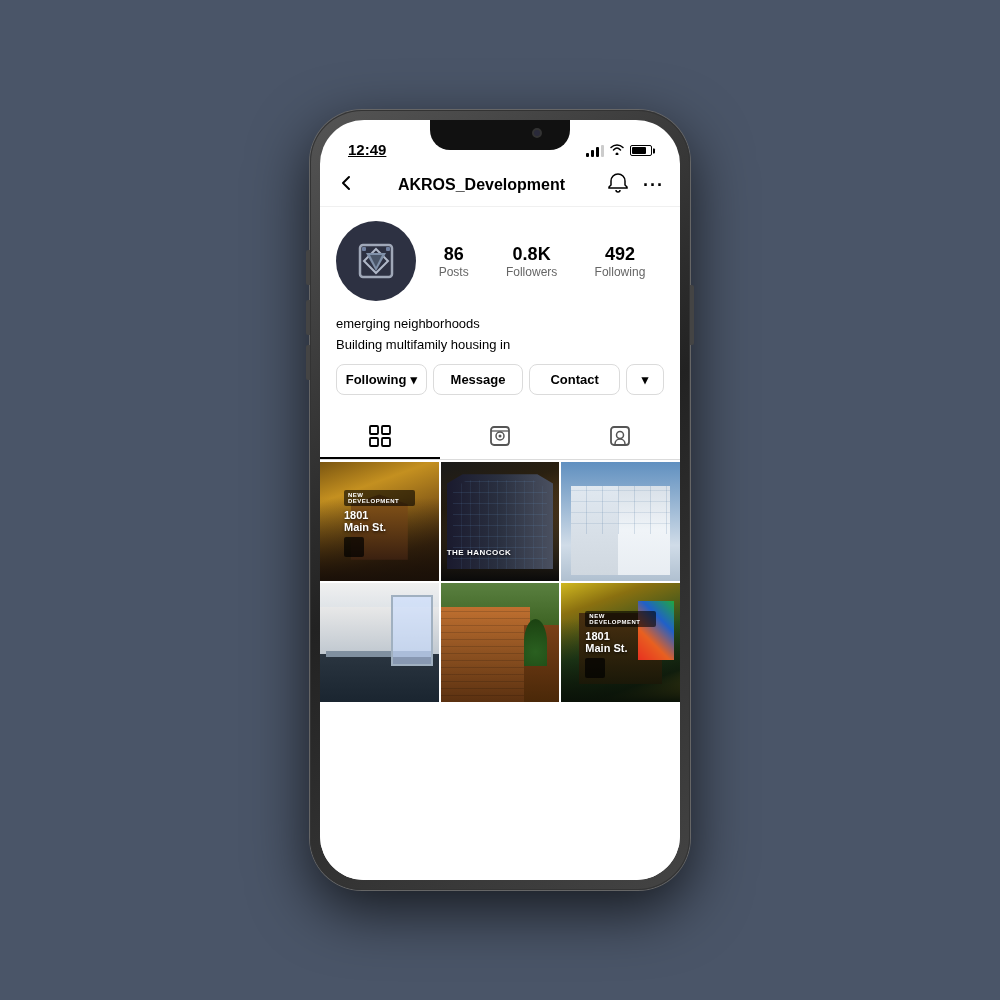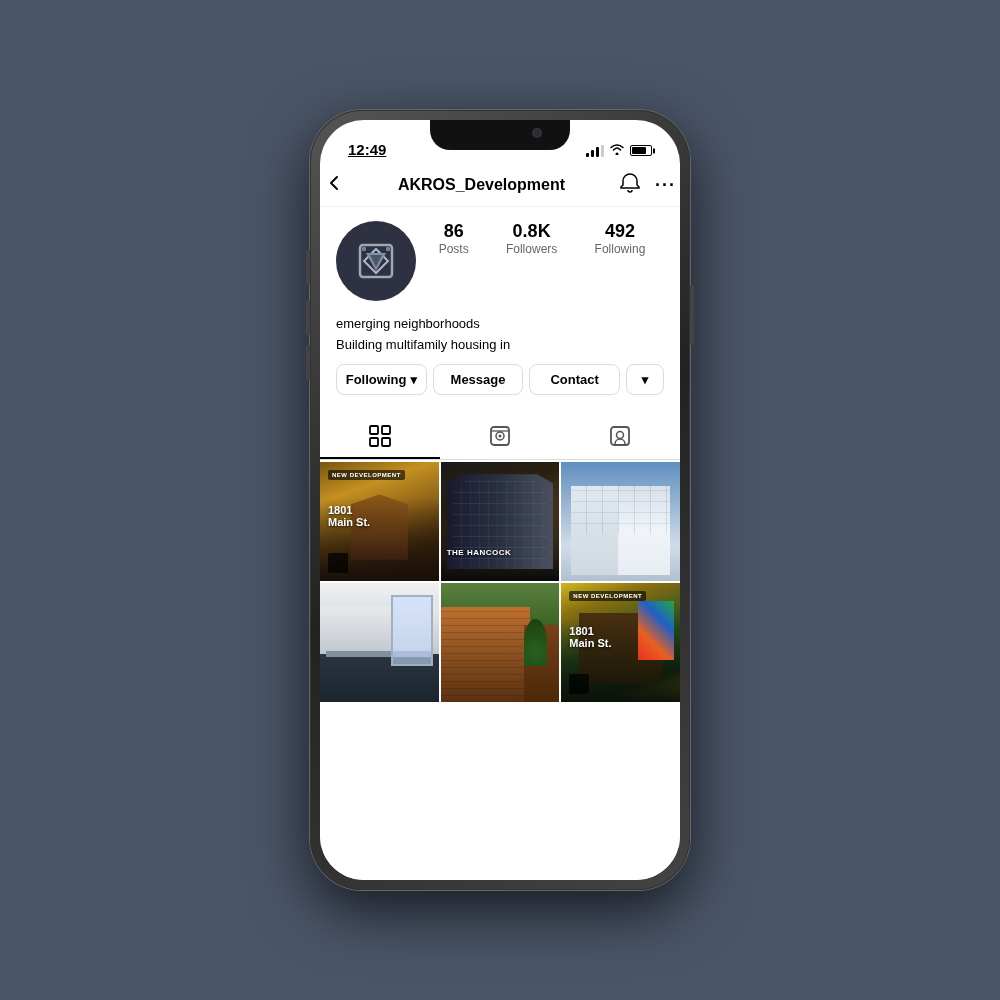--- a/index.html
+++ b/index.html
@@ -162,21 +162,21 @@
       height: calc(100% - 44px);
       overflow: hidden;
       background: #fff;
     }
 
     
     .ig-header {
       display: flex;
       align-items: center;
       justify-content: space-between;
-      padding: 8px 4px;
+      padding: 8px 16px;
       border-bottom: 1px solid #f0f0f0;
     }
 
     .ig-header-left {
       font-size: 20px;
       cursor: pointer;
     }
 
     .ig-header-title {
       font-size: 16px;
@@ -189,20 +189,21 @@
       gap: 14px;
     }
 
     
     .profile-section {
       padding: 14px 16px 8px;
     }
 
     .profile-top {
       display: flex;
+      align-items: center;
       gap: 4px;
       margin-bottom: 14px;
     }
 
     .avatar-container {
       width: 80px;
       height: 80px;
       border-radius: 50%;
       background: #2d3142;
       display: flex;
@@ -326,22 +327,22 @@
     .img-3 { background: linear-gradient(135deg, #d0d8e0 0%, #a0b0c0 40%, #6080a0 80%, #e8f0f8 100%); }
     .img-4 { background: linear-gradient(135deg, #e8e8e8 0%, #c0c8d0 30%, #8090a0 60%, #405060 100%); }
     .img-5 { background: linear-gradient(135deg, #3a2510 0%, #8B5020 40%, #c07030 70%, #2a6040 100%); }
     .img-6 { background: linear-gradient(135deg, #c8d848 0%, #2a5020 30%, #6a3010 60%, #e8c040 100%); }
 
     .grid-overlay {
       position: absolute;
       inset: 0;
       display: flex;
       flex-direction: column;
-      justify-content: space-between;
-      padding: 8px;
+      justify-content: flex-end;
+      padding: 24px;
     }
 
     .grid-text-badge {
       background: rgba(0,0,0,0.6);
       color: white;
       font-size: 7px;
       font-weight: 600;
       padding: 2px 4px;
       border-radius: 2px;
       text-transform: uppercase;

